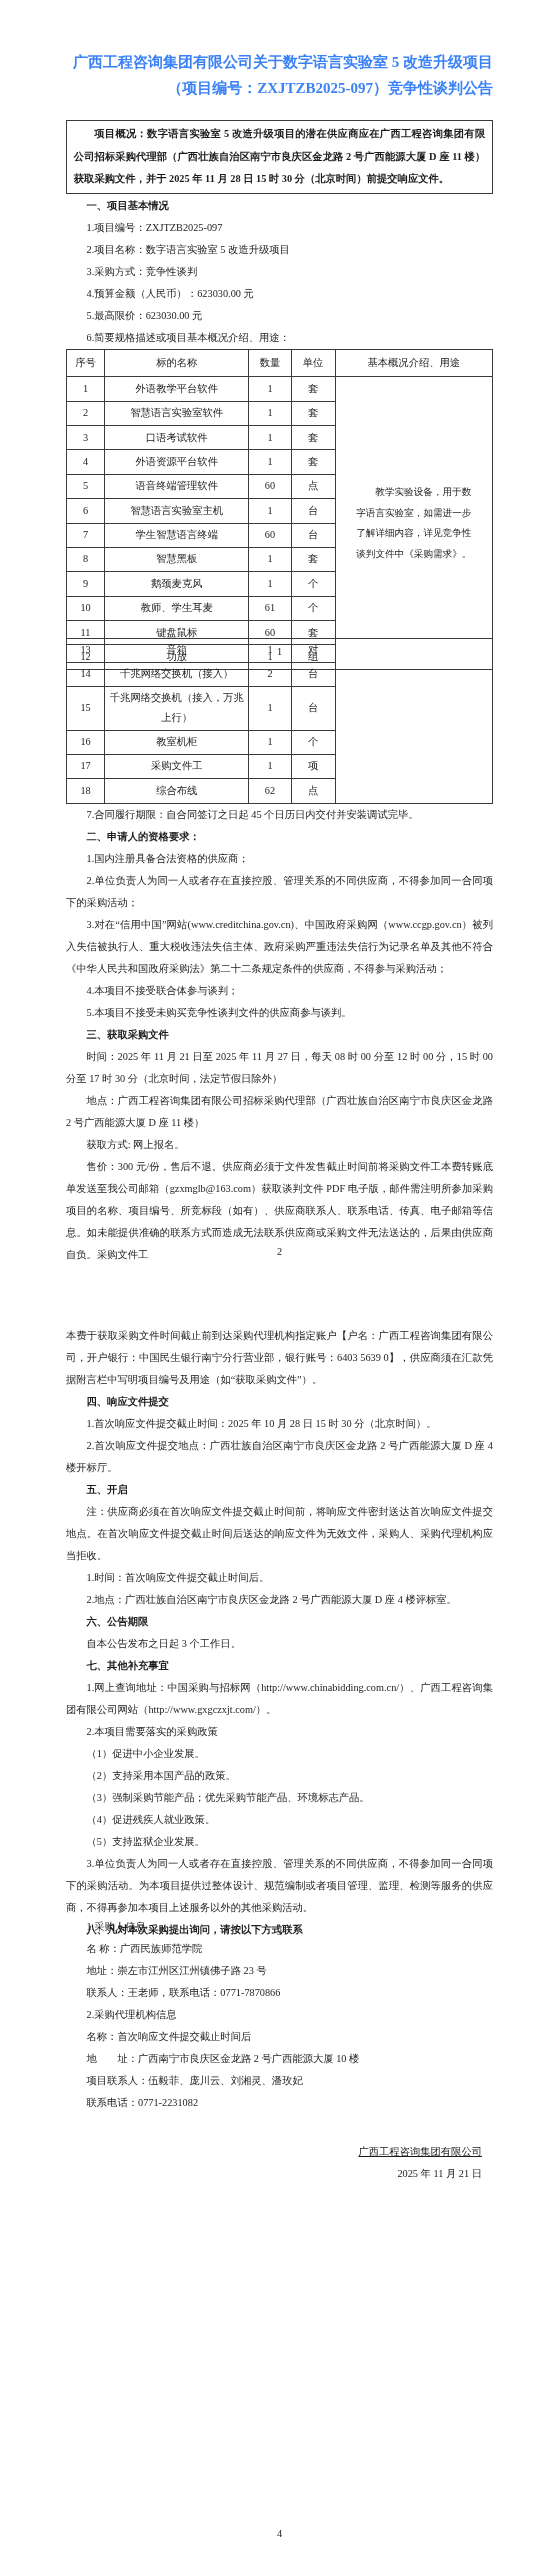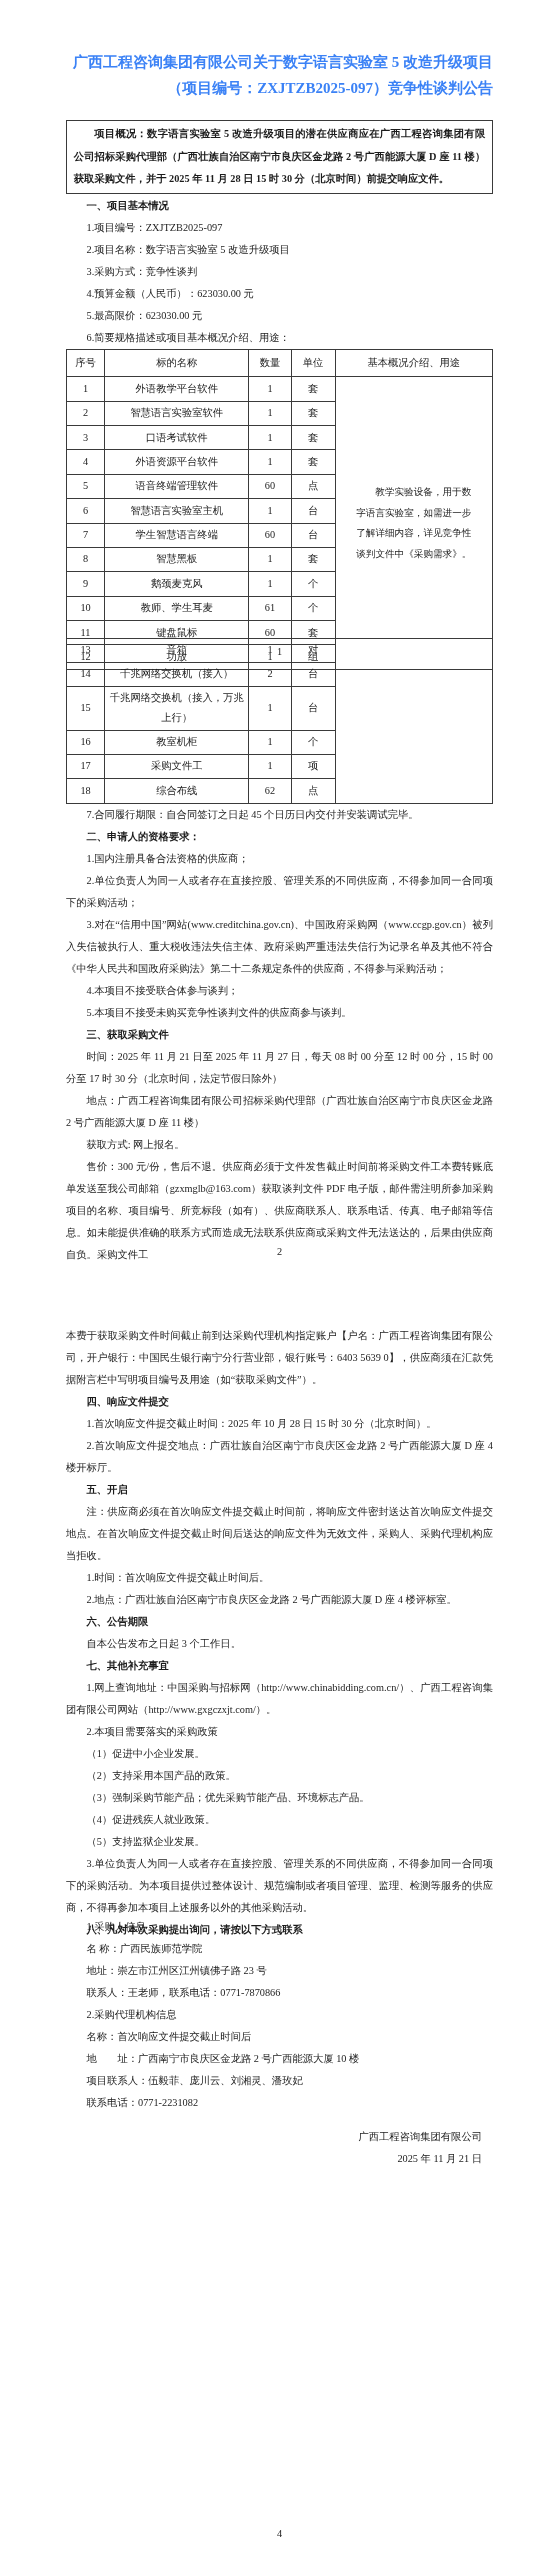--- a/index.html
+++ b/index.html
@@ -50,21 +50,21 @@
     font-size:10.3px;
     line-height:22px;
     font-weight:bold;
     text-indent:20.5px;
   }
   .para{margin:0;}
   .para.indent{text-indent:20.5px;}
   .para.heading{text-indent:20.5px;font-weight:bold;}
   .para.flush{text-indent:0;}
   .para.right{text-align:right;padding-right:11px;}
-  .para.rightgap{margin-top:12px;}
+  .para.rightgap{margin-top:27px;text-decoration:underline;}
 
   table.items{
     width:427px;
     border-collapse:collapse;
     table-layout:fixed;
   }
   #table2{margin-top:5.5px;}
   table.items th, table.items td{
     border:0.7px solid #3a3a3a;
     font-size:10.3px;

